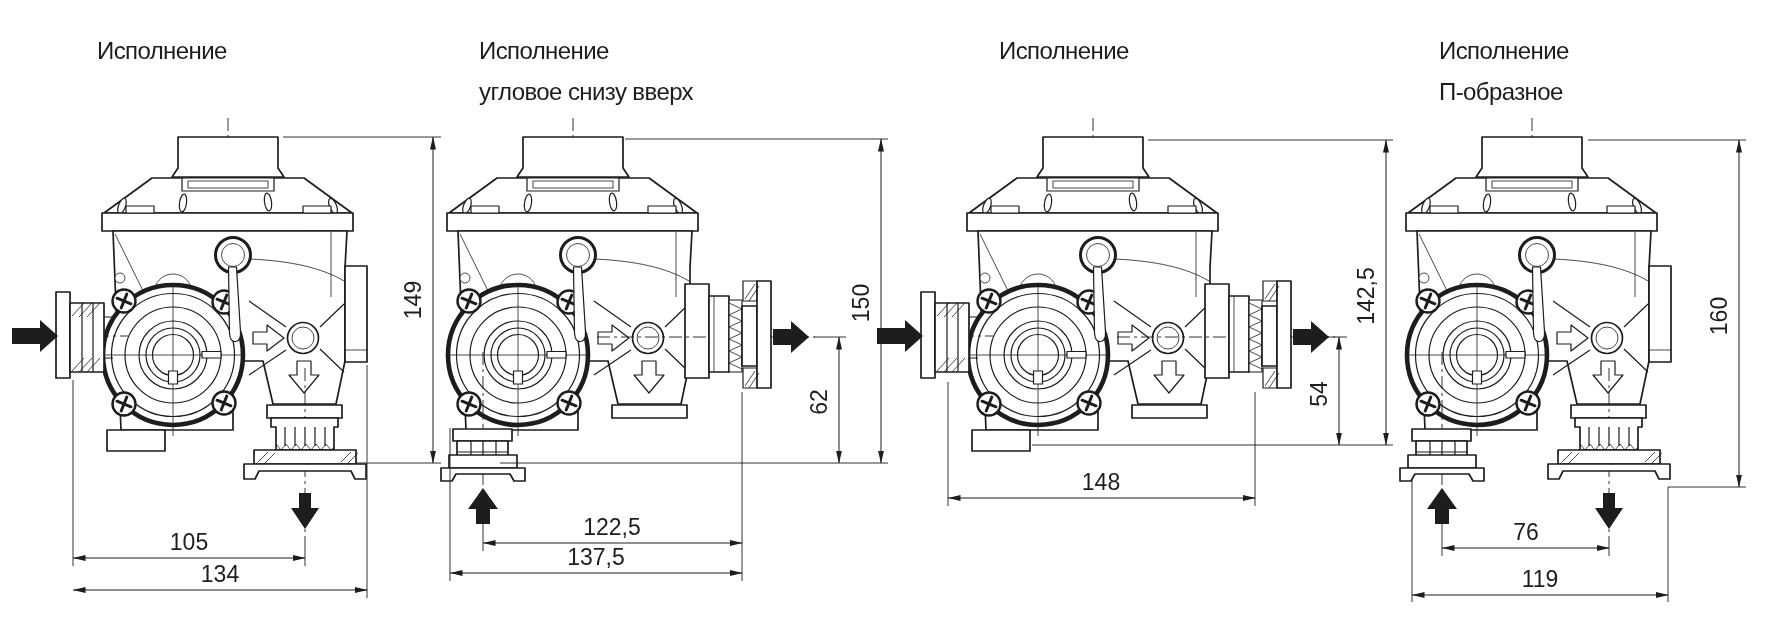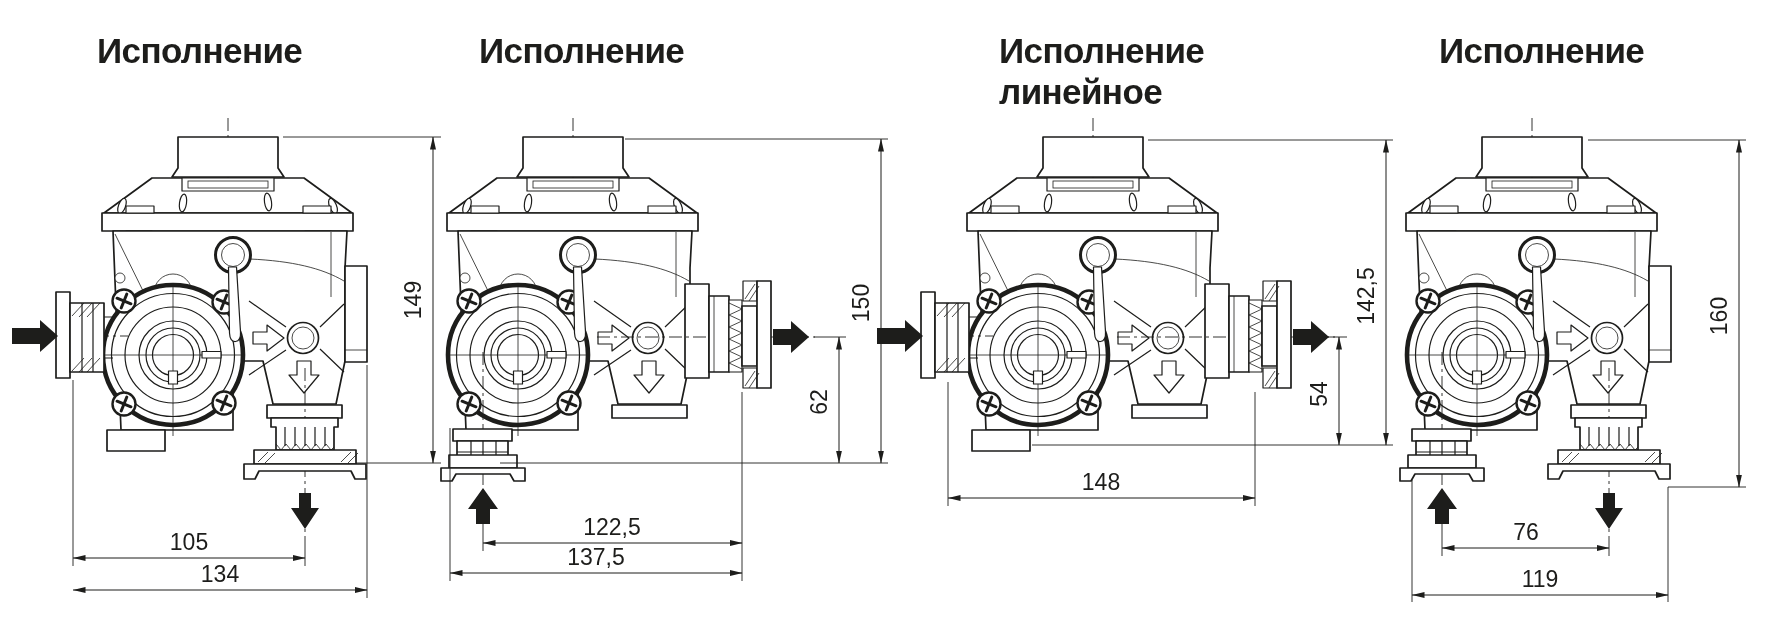--- a/index.html
+++ b/index.html
@@ -1,18 +1,18 @@
 <!DOCTYPE html>
 <html><head>
 <meta charset="utf-8">
 <style>
   html,body{margin:0;padding:0;background:#fff;}
   body{width:1768px;height:624px;overflow:hidden;font-family:"Liberation Sans",sans-serif;}
   .stage{position:relative;width:1768px;height:624px;background:#ffffff;}
-  .title{position:absolute;font-weight:bold;font-size:35px;line-height:41px;letter-spacing:-0.6px;color:#1d1d1b;}
+  .title{position:absolute;font-weight:normal;font-size:24px;line-height:41px;letter-spacing:-0.6px;color:#1d1d1b;}
   .title span{display:block;}
   svg.scene{position:absolute;left:0;top:0;}
   .ol{fill:#ffffff;stroke:#1d1d1b;stroke-width:1.7;stroke-linejoin:round;}
   .m {fill:#ffffff;stroke:#1d1d1b;stroke-width:1.2;stroke-linejoin:round;}
   .t {fill:none;stroke:#1d1d1b;stroke-width:0.8;}
   .tw{fill:#ffffff;stroke:#1d1d1b;stroke-width:0.8;}
   .n {fill:none;stroke:#1d1d1b;stroke-width:1.2;}
   .cl{fill:none;stroke:#1d1d1b;stroke-width:0.9;stroke-dasharray:13 4 3 4;}
   .blk{fill:#1d1d1b;stroke:none;}
   .dl{stroke:#1d1d1b;stroke-width:1;fill:none;}
@@ -255,21 +255,22 @@
         <text class="lbl" x="1540" y="587" text-anchor="middle">119</text>
       </g>
     </g>
   </svg>
 
   <div class="title" style="left:97px;top:30px;">
     <span>Исполнение</span>
   </div>
   <div class="title" style="left:479px;top:30px;">
     <span>Исполнение</span>
+    <span>угловое снизу вверх</span>
   </div>
   <div class="title" style="left:999px;top:30px;">
     <span>Исполнение</span>
-    <span>линейное</span>
   </div>
   <div class="title" style="left:1439px;top:30px;">
     <span>Исполнение</span>
+    <span>П-образное</span>
   </div>
 </div>
 
 </body></html>

